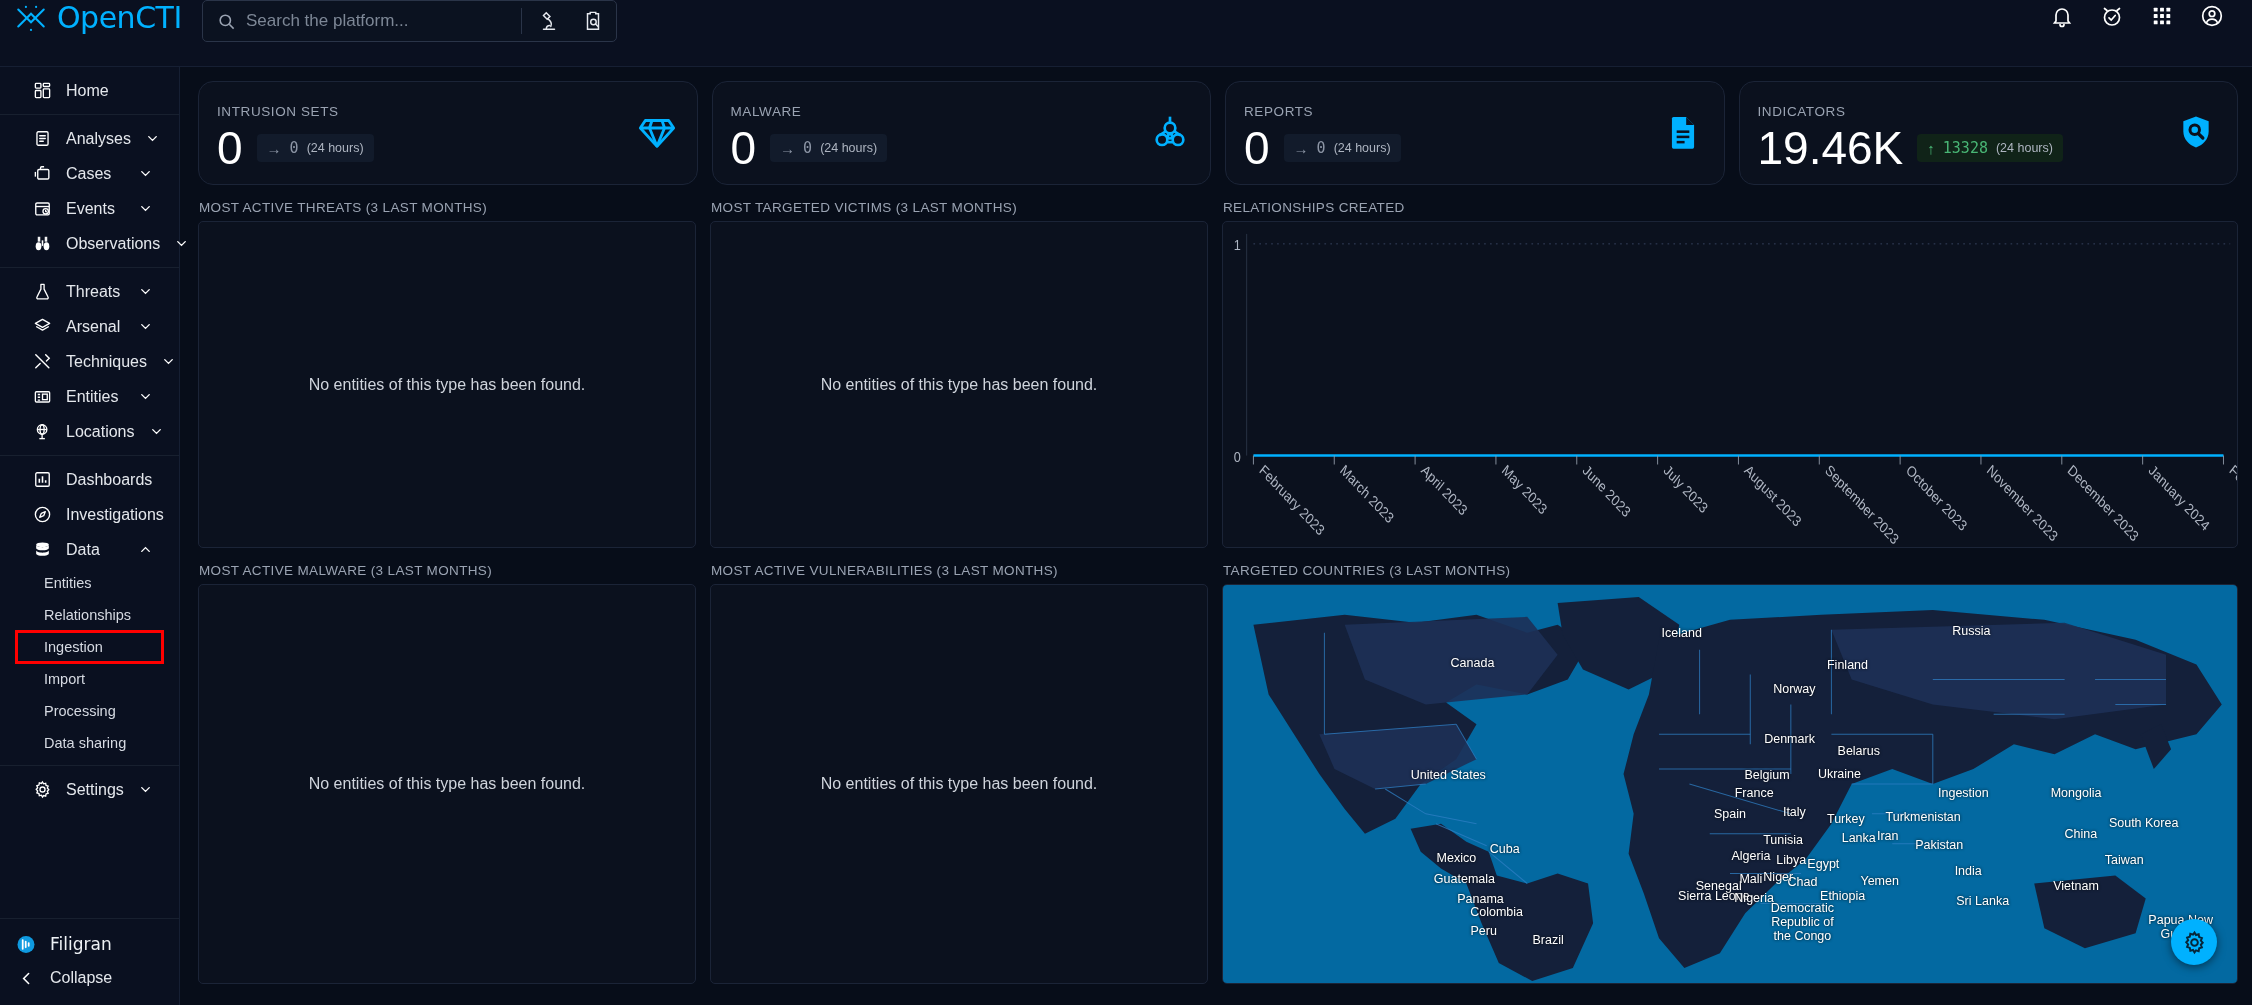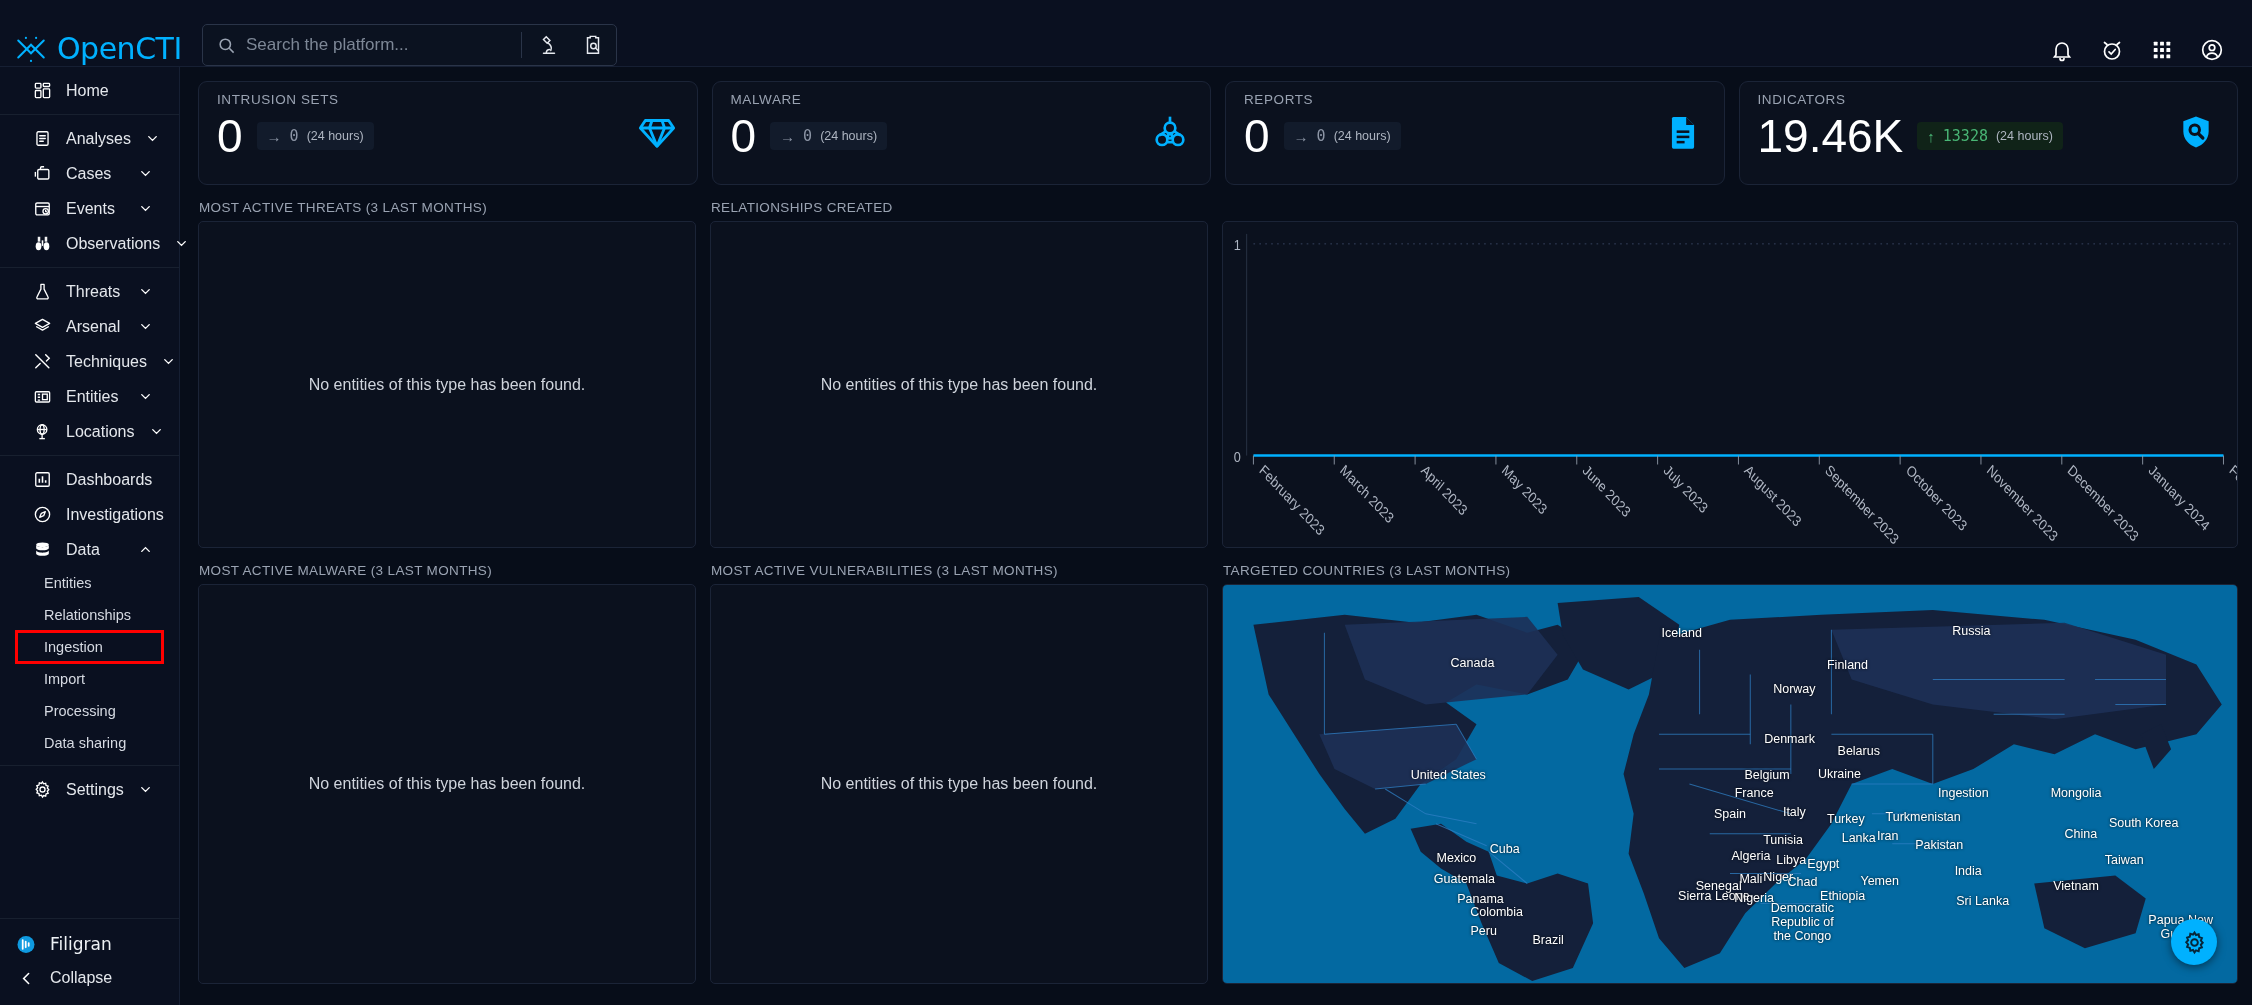--- a/index.html
+++ b/index.html
@@ -11,21 +11,21 @@
     color: #e8eaed;
     overflow: hidden;
   }
   #app { position: relative; width: 2252px; height: 1005px; display: flex; flex-direction: column; }
 
   
   .topbar {
     height: 67px; flex: 0 0 67px;
     background: #0a1020;
     border-bottom: 1px solid #161f33;
-    display: flex; align-items: flex-end;
+    display: flex; align-items: flex-start;
     position: relative; z-index: 30;
   }
   .brand { width: 180px; display: flex; align-items: center; padding-left: 14px; gap: 9px; }
   .brand-mark { width: 34px; height: 34px; flex: 0 0 34px; }
   .brand-text { font-size: 30px; letter-spacing: -0.5px; color: #00b1ff; font-weight: 400; font-family: "DejaVu Sans", sans-serif; }
 
   .searchwrap {
     margin-left: 22px;
     width: 415px; height: 42px;
     border: 1px solid #2a3448; border-radius: 5px;
@@ -79,22 +79,22 @@
   .filigran-row { height: 34px; display: flex; align-items: center; padding-left: 16px; gap: 14px; cursor: pointer; }
   .filigran-text { font-size: 17px; color: #eef1f5; font-family: "DejaVu Sans", sans-serif; }
   .collapse-row { height: 34px; display: flex; align-items: center; padding-left: 16px; gap: 14px; cursor: pointer; }
   .collapse-text { font-size: 16px; color: #e4e7ec; }
 
   
   .main { flex: 1; min-width: 0; padding: 14px 14px 0 18px; overflow: hidden; }
 
   .kpi-row { display: flex; gap: 14px; height: 104px; }
   .kpi-card {
-    flex: 1; background: #0b111e; border: 1px solid #1b2437; border-radius: 9px;
-    position: relative; padding: 10px 18px;
+    flex: 1; background: #0b111e; border: 1px solid #1b2437; border-radius: 15px;
+    position: relative; padding: 22px 18px;
   }
   .kpi-title { font-size: 13.5px; letter-spacing: 0.6px; color: #9aa3b2; font-family: "Liberation Sans", sans-serif; }
   .kpi-body { display: flex; align-items: center; gap: 14px; margin-top: 6px; }
   .kpi-number { font-size: 46px; line-height: 1; color: #ffffff; font-weight: 400; font-family: "Liberation Sans", sans-serif; }
   .kpi-delta {
     display: inline-flex; align-items: center; gap: 8px;
     background: #121b2b; border-radius: 4px; padding: 5px 10px;
   }
   .kpi-delta.up { background: #102318; }
   .kpi-arrow { font-size: 15px; color: #8d96a6; line-height: 1; }
@@ -571,20 +571,23 @@
               <circle cx="11.2" cy="10.6" r="3" fill="none" stroke="#0b111e" stroke-width="1.9"></circle>
               <path d="M13.5 13 L16.3 15.8" stroke="#0b111e" stroke-width="2.1" stroke-linecap="round"></path>
             </svg>
           </span>
         </div>
       </div>
 
       <div class="grid-row">
         <div class="col-s">
             <div class="section-title">MOST ACTIVE THREATS (3 LAST MONTHS)</div>
+          </div>
+        <div class="col-s">
+            <div class="section-title">MOST TARGETED VICTIMS (3 LAST MONTHS)</div>
           </div>
         <div class="col-w">
             <div class="section-title">RELATIONSHIPS CREATED</div>
           </div>
       </div>
 
       <div class="grid-row">
         <div class="col-s">
           <div class="panel h1">
             <div class="empty-msg">No entities of this type has been found.</div>

